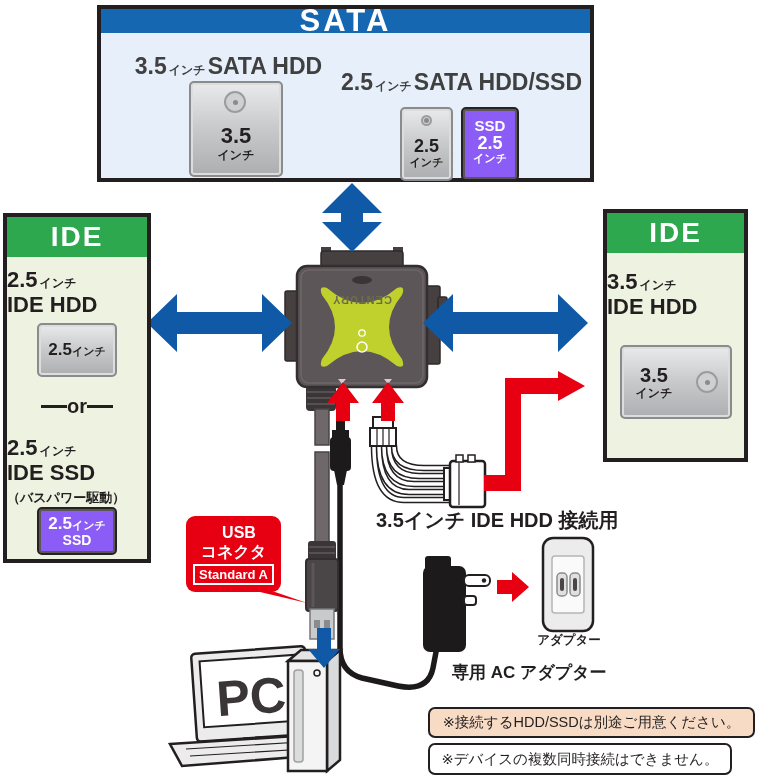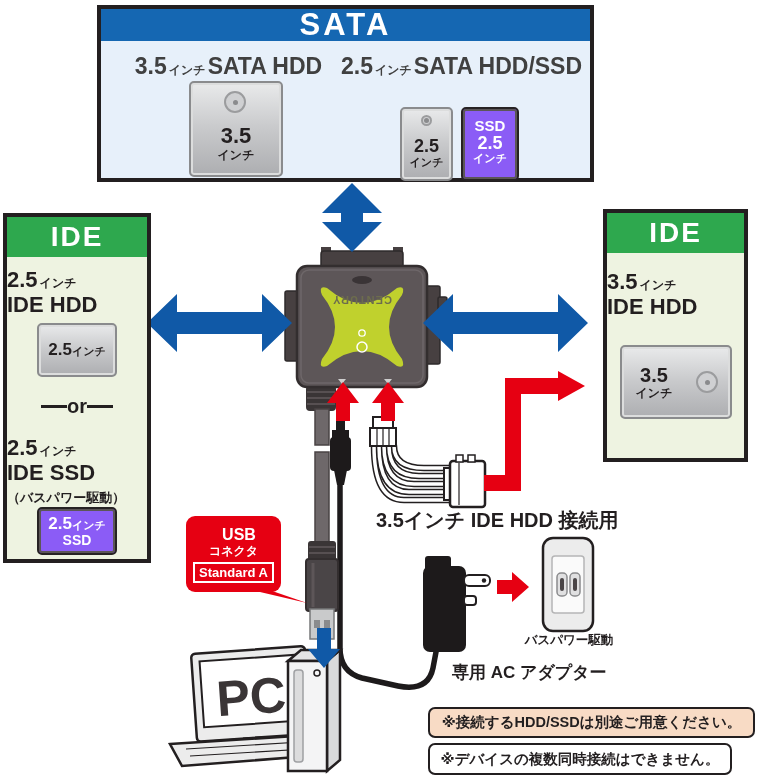--- a/index.html
+++ b/index.html
@@ -2,21 +2,21 @@
 <html><head>
 <meta charset="utf-8">
 <style>
   html,body{margin:0;padding:0;background:#fff;}
   *{box-sizing:border-box;font-family:"Liberation Sans","DejaVu Sans",sans-serif;}
   .stage{position:relative;width:760px;height:777px;background:#fff;overflow:hidden;color:#231f20;}
   .art{position:absolute;left:0;top:0;z-index:1;}
   .box{position:absolute;border:4px solid #231f20;z-index:2;}
   .box-header{position:absolute;left:0;top:0;width:100%;display:flex;align-items:center;justify-content:center;color:#fff;font-weight:bold;}
   .sata-box{left:97px;top:5px;width:497px;height:177px;background:#e7f0fa;}
-  .sata-box .box-header{height:32px;background:#1567b2;font-size:31px;letter-spacing:3px;}
+  .sata-box .box-header{height:24px;background:#1567b2;font-size:31px;letter-spacing:3px;}
   .ide-left{left:3px;top:213px;width:148px;height:350px;background:#eef3e1;}
   .ide-right{left:603px;top:209px;width:145px;height:253px;background:#eef3e1;}
   .ide-left .box-header,.ide-right .box-header{height:40px;background:#2ea84e;font-size:28px;letter-spacing:2px;}
   .dev-label{position:absolute;text-align:center;font-weight:bold;color:#404040;white-space:nowrap;}
   .num{font-size:23px;font-weight:bold;}
   .unit{font-size:12px;font-weight:bold;margin:0 2px;}
   .nm{font-size:23px;font-weight:bold;}
   .stack-label{position:absolute;width:100%;text-align:left;font-weight:bold;line-height:1.15;}
   .stack-label .num{font-size:22px;}
   .stack-label .nm2{display:block;font-size:22px;}
@@ -24,27 +24,27 @@
   .spindle{position:absolute;border-radius:50%;background:#cfd0d2;border:2px solid #9b9c9e;}
   .spindle::after{content:"";position:absolute;left:50%;top:50%;width:5px;height:5px;margin:-2.5px 0 0 -2.5px;border-radius:50%;background:#8a8b8d;}
   .hdd-text{position:absolute;left:0;width:100%;text-align:center;font-weight:bold;color:#231f20;line-height:1;}
   .ssd{position:absolute;background:#8b5cf6;border:2px solid #262223;border-radius:5px;box-shadow:inset 0 0 0 2px #5c5657;color:#fff;text-align:center;font-weight:bold;line-height:1.05;}
   .or-row{position:absolute;left:0;width:100%;display:flex;align-items:center;justify-content:center;gap:0;font-weight:bold;font-size:20px;}
   .or-row i{display:block;width:26px;height:0;border-top:3px solid #231f20;}
   .paren{font-size:13px;font-weight:bold;display:block;margin-top:5px;}
   .usb-callout{position:absolute;left:186px;top:516px;width:95px;height:76px;background:#e60012;border-radius:9px;z-index:3;
     display:flex;flex-direction:column;align-items:center;justify-content:center;color:#fff;font-weight:bold;line-height:1.2;}
   .usb-callout .l1{font-size:16px;padding-left:11px;}
-  .usb-callout .l2{font-size:12px;}
+  .usb-callout .l2{font-size:16px;}
   .usb-badge{margin-top:3px;border:2px solid #fff;padding:0 4px;font-size:13px;line-height:17px;}
   .free-label{position:absolute;z-index:3;font-weight:bold;color:#231f20;white-space:nowrap;}
   .cable-label{left:376px;top:507px;font-size:20px;line-height:1.3;}
   .ac-label{left:452px;top:661px;font-size:17px;}
   .outlet-label{left:521px;top:632px;width:96px;text-align:center;font-size:12.5px;}
-  .note{position:absolute;z-index:3;border:2.5px solid #231f20;border-radius:7px;display:flex;align-items:center;justify-content:center;font-weight:bold;font-size:14.5px;white-space:nowrap;color:#231f20;}
+  .note{position:absolute;z-index:3;border:2.5px solid #231f20;border-radius:7px;display:flex;align-items:center;justify-content:center;font-weight:normal;font-size:14.5px;white-space:nowrap;color:#231f20;}
   .note1{left:428px;top:707px;width:327px;height:31px;background:#f8dbc5;}
   .note2{left:428px;top:743px;width:304px;height:32px;background:#ffffff;}
 </style>
 </head>
 <body>
 
 <div class="stage">
 
   <svg class="art" width="760" height="777" viewBox="0 0 760 777">
 
@@ -171,21 +171,21 @@
     <polygon fill="#e60012" points="497,580 512,580 512,572 529,587 512,602 512,594 497,594"></polygon>
 
     <polygon fill="#e60012" points="246,582 307,603 260,592"></polygon>
   </svg>
 
   <section class="box sata-box">
     <div class="box-header">SATA</div>
     <div class="dev-label" style="left:20px;top:44px;width:215px;">
       <span class="num">3.5</span><span class="unit">インチ</span><span class="nm">SATA HDD</span>
     </div>
-    <div class="dev-label" style="left:240px;top:44px;width:240px;">
+    <div class="dev-label" style="left:240px;top:60px;width:240px;">
       <span class="num">2.5</span><span class="unit">インチ</span><span class="nm">SATA HDD/SSD</span>
     </div>
     <div class="hdd" style="left:88px;top:72px;width:94px;height:96px;">
       <div class="spindle" style="left:33px;top:8px;width:22px;height:22px;"></div>
       <div class="hdd-text" style="top:42px;font-size:22px;">3.5</div>
       <div class="hdd-text" style="top:66px;font-size:12px;">インチ</div>
     </div>
     <div class="hdd" style="left:299px;top:98px;width:53px;height:74px;">
       <div class="spindle" style="left:19px;top:6px;width:11px;height:11px;"></div>
       <div class="hdd-text" style="top:28px;font-size:18px;">2.5</div>
@@ -239,18 +239,18 @@
   <div class="usb-callout">
     <span class="l1">USB</span>
     <span class="l2">コネクタ</span>
     <span class="usb-badge">Standard A</span>
   </div>
 
   <div class="free-label cable-label">
     <div>3.5インチ IDE HDD 接続用</div>
   </div>
   <div class="free-label ac-label">専用 AC アダプター</div>
-  <div class="free-label outlet-label">バスパワー駆動</div>
+  <div class="free-label outlet-label">アダプター</div>
 
   <div class="note note1">※接続するHDD/SSDは別途ご用意ください。</div>
   <div class="note note2">※デバイスの複数同時接続はできません。</div>
 
 </div>
 
 </body></html>

